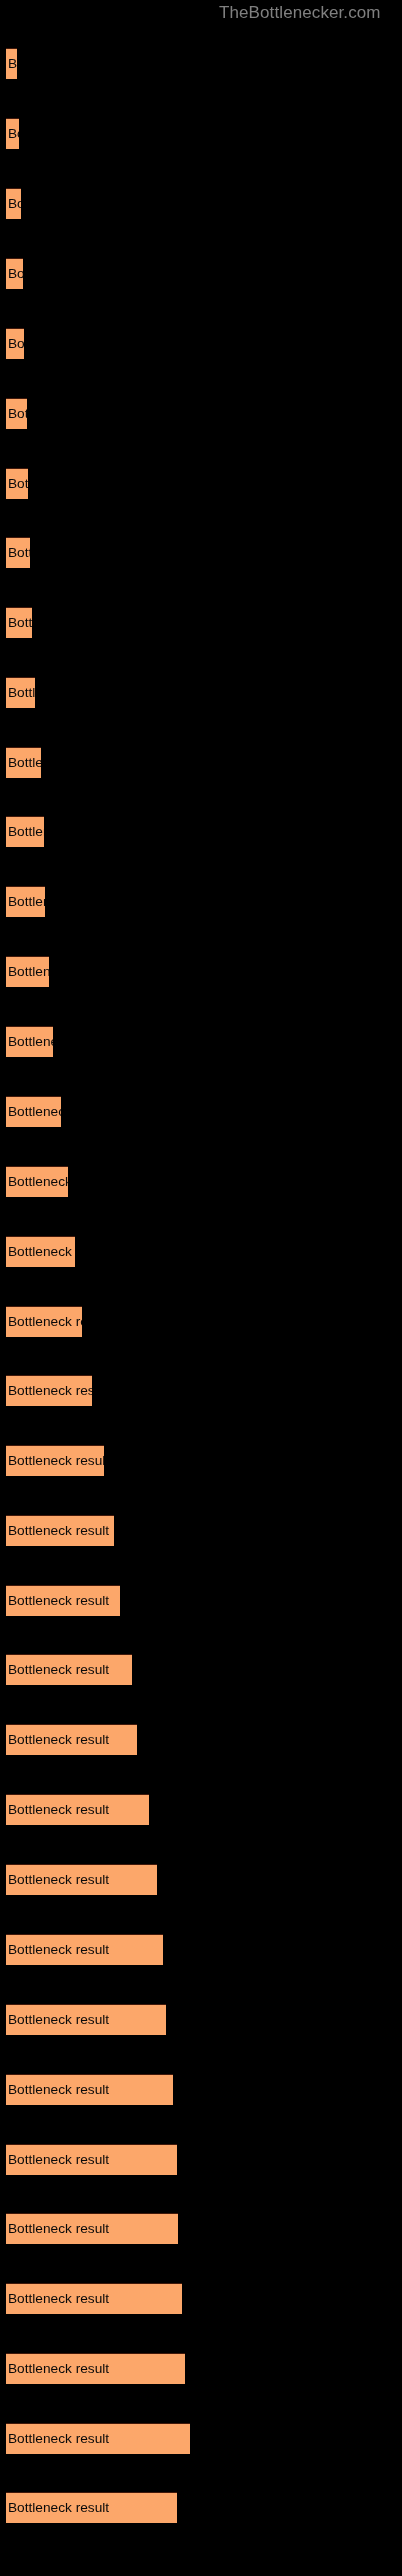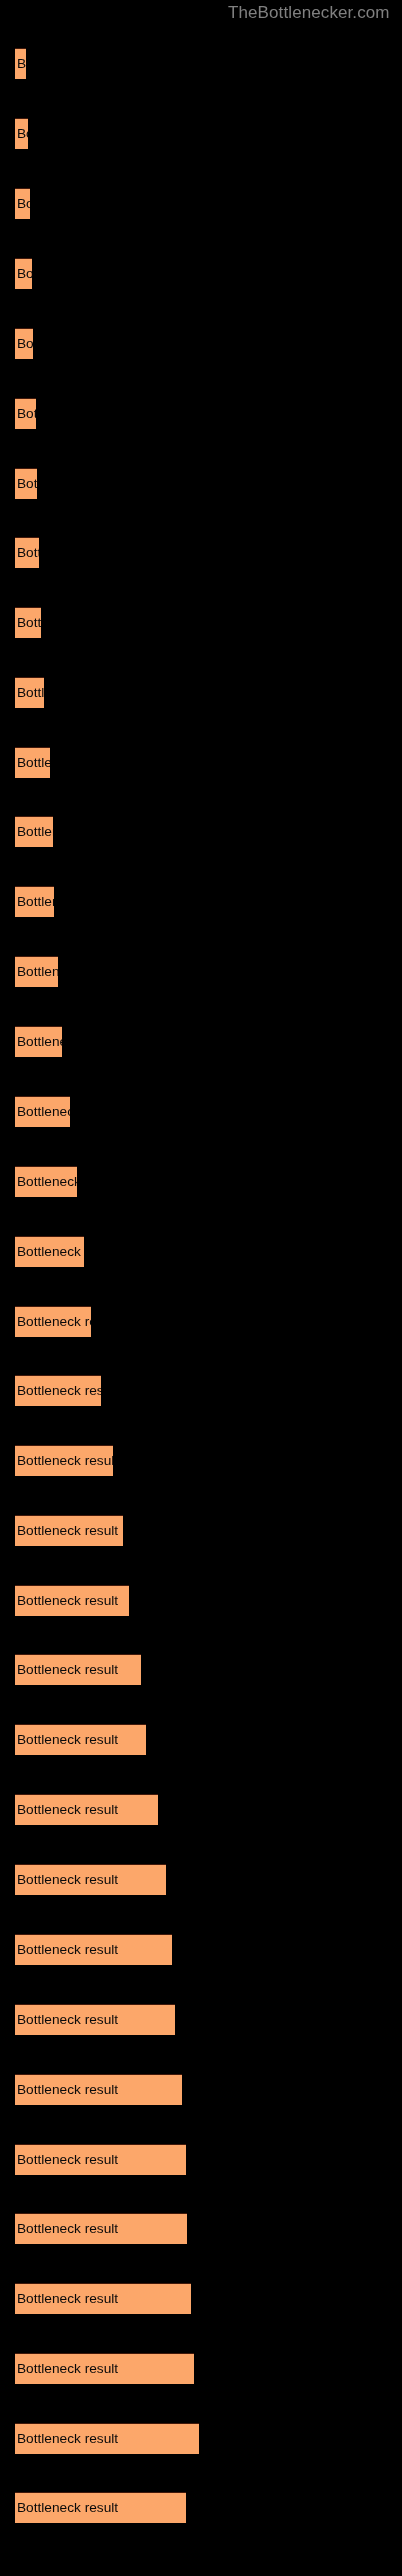--- a/index.html
+++ b/index.html
@@ -11,21 +11,21 @@
   body {
     width: 403px;
     height: 2576px;
     position: relative;
     overflow: hidden;
     font-family: "Liberation Sans", sans-serif;
     -webkit-font-smoothing: antialiased;
   }
   #chart-root {
     position: absolute;
-    left: 9px;
+    left: 0;
     top: 0;
     width: 387px;
     height: 2576px;
     background: #000000;
     overflow: hidden;
   }
   #chart-title {
     position: absolute;
     right: 6.4px;
     top: 1.6px;

